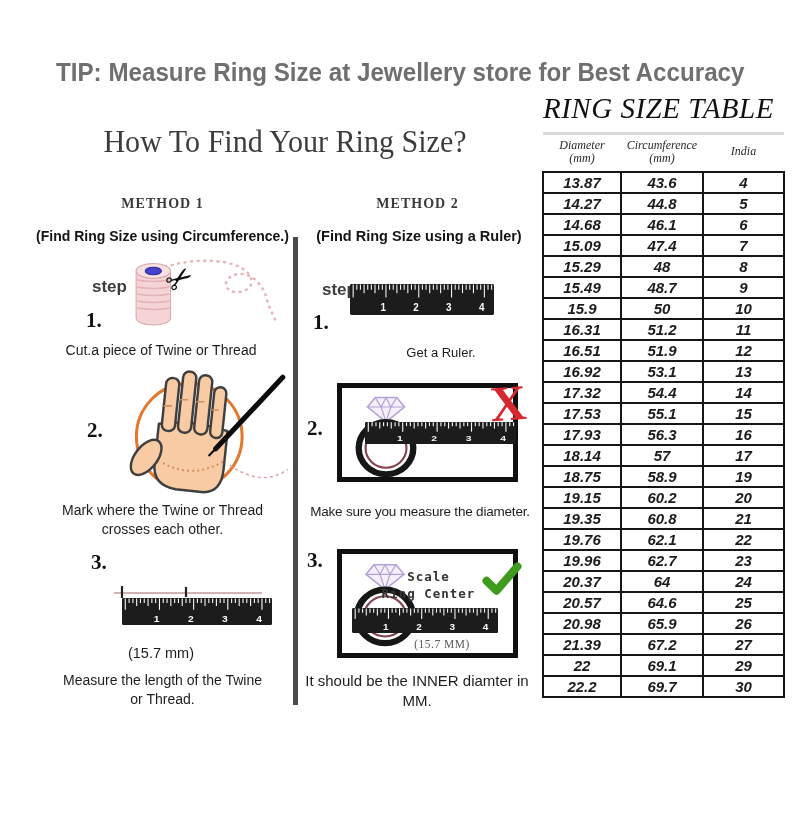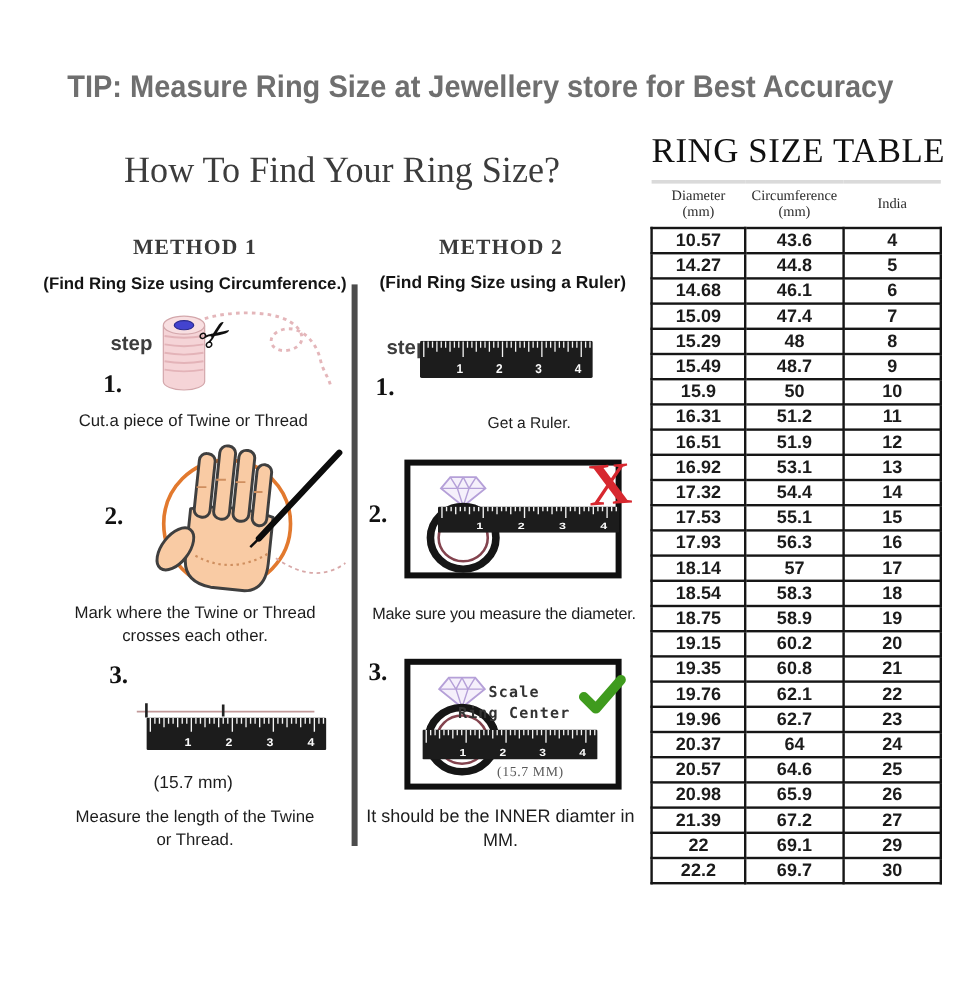--- a/index.html
+++ b/index.html
@@ -9,21 +9,21 @@
 
   
   .tip{left:56px;top:57px;font-size:26px;font-weight:bold;color:#6f6f6f;
        white-space:nowrap;transform:scaleX(.93);transform-origin:left top;letter-spacing:0;}
 
   
   .howto-title{left:30px;top:124px;width:510px;text-align:center;
        font-family:"Liberation Serif",serif;font-size:31px;color:#3c3c3c;
        transform:scaleX(.97);transform-origin:center top;}
   .m-title{top:196px;width:255px;text-align:center;font-family:"Liberation Serif",serif;
-       font-size:18px;font-weight:bold;color:#3a3a3a;letter-spacing:1px;}
+       font-size:14px;font-weight:bold;color:#3a3a3a;letter-spacing:1px;}
   .m1t{left:35px;} .m2t{left:300px;width:235px;}
   .m-sub{top:228px;font-size:14px;font-weight:bold;color:#141414;white-space:nowrap;text-align:center;}
   .m1s{left:35px;width:255px;} .m2s{left:303px;width:232px;font-size:14.5px;}
 
   .divider{left:293px;top:237px;width:5px;height:468px;background:#4c4c4c;}
 
   .step-word{font-size:17px;font-weight:bold;color:#3d3d3d;margin-left:20px;}
   .step-num{font-family:"Liberation Serif",serif;font-size:21px;font-weight:bold;color:#111;}
   .caption{font-size:14px;font-weight:normal;color:#1d1d1d;text-align:center;line-height:1.35;}
 
@@ -59,21 +59,21 @@
   .n-m2s3{left:307px;top:548px;}
   .ring3{left:3px;top:5px;width:80px;height:88px;}
   .scale-label{left:34px;top:15px;width:105px;text-align:center;font-family:"DejaVu Sans Mono",monospace;
          font-size:12.5px;font-weight:bold;color:#333;white-space:pre-line;letter-spacing:1px;line-height:1.35;}
   .check{left:140px;top:8px;width:40px;height:34px;}
   .note-b3{left:50px;top:84px;width:100px;text-align:center;font-family:"Liberation Serif",serif;
          font-size:11.5px;color:#5a5a5a;letter-spacing:.5px;}
   .c-m2s3{left:293px;top:671px;width:248px;font-size:15px;}
 
   
-  .table-wrap{left:540px;top:110px;width:252px;}
+  .table-wrap{left:540px;top:92px;width:252px;font-style:italic;}
   .table-title{font-family:"Liberation Serif",serif;font-size:29px;color:#101010;
          white-space:nowrap;letter-spacing:.5px;margin-left:3px;}
   table.sizes{border-collapse:collapse;margin-top:7px;margin-left:2px;width:241px;table-layout:fixed;}
   table.sizes col.c1{width:78px;} table.sizes col.c2{width:82px;} table.sizes col.c3{width:81px;}
   table.sizes th{font-family:"Liberation Serif",serif;font-weight:normal;font-size:12px;color:#2a2a2a;
          line-height:1.08;padding:4px 0 6px;border:none;border-top:3px solid #dadada;vertical-align:middle;}
   table.sizes td{border:2px solid #161616;text-align:center;font-weight:bold;font-size:15px;
          color:#1b1b1b;height:19px;padding:0;line-height:1;}
 </style>
 </head>
@@ -367,21 +367,21 @@
             <div>Circumference</div>
             <div>(mm)</div>
           </th>
           <th>
             <div>India</div>
           </th>
         </tr>
       </thead>
       <tbody id="size-rows">
           <tr>
-            <td>10.57</td>
+            <td>13.87</td>
             <td>43.6</td>
             <td>4</td>
           </tr>
           <tr>
             <td>14.27</td>
             <td>44.8</td>
             <td>5</td>
           </tr>
           <tr>
             <td>14.68</td>
@@ -437,25 +437,20 @@
             <td>17.93</td>
             <td>56.3</td>
             <td>16</td>
           </tr>
           <tr>
             <td>18.14</td>
             <td>57</td>
             <td>17</td>
           </tr>
           <tr>
-            <td>18.54</td>
-            <td>58.3</td>
-            <td>18</td>
-          </tr>
-          <tr>
             <td>18.75</td>
             <td>58.9</td>
             <td>19</td>
           </tr>
           <tr>
             <td>19.15</td>
             <td>60.2</td>
             <td>20</td>
           </tr>
           <tr>

